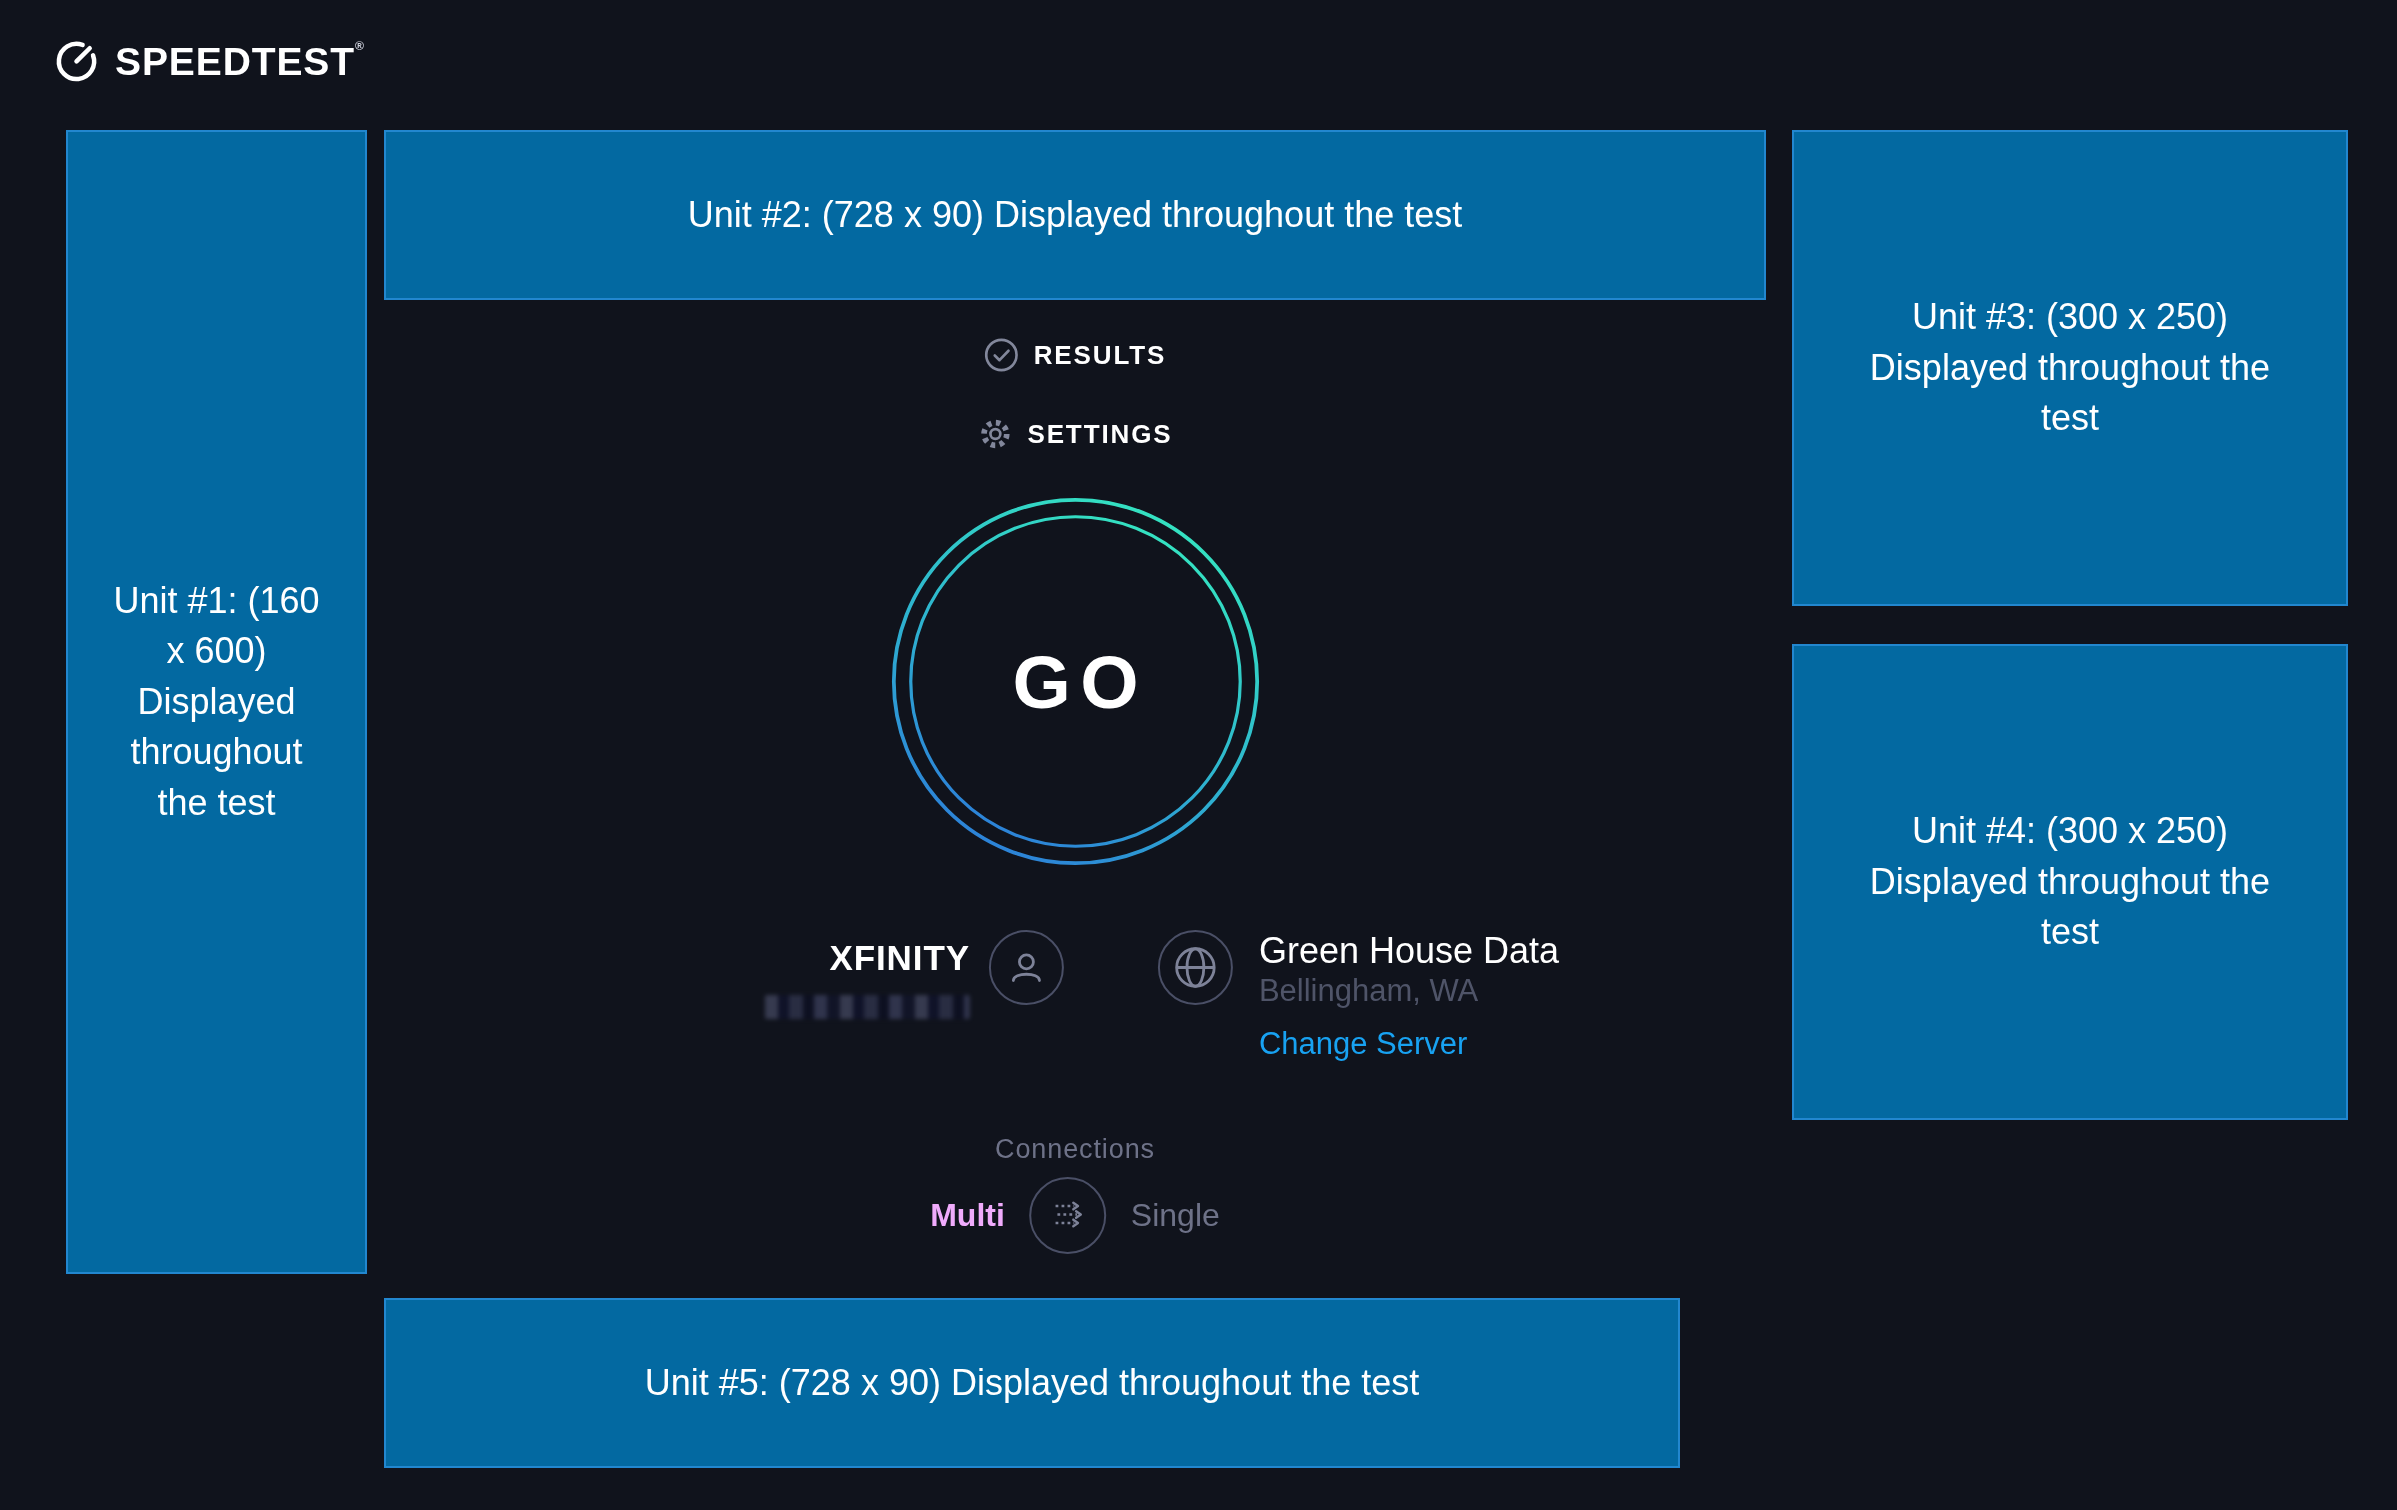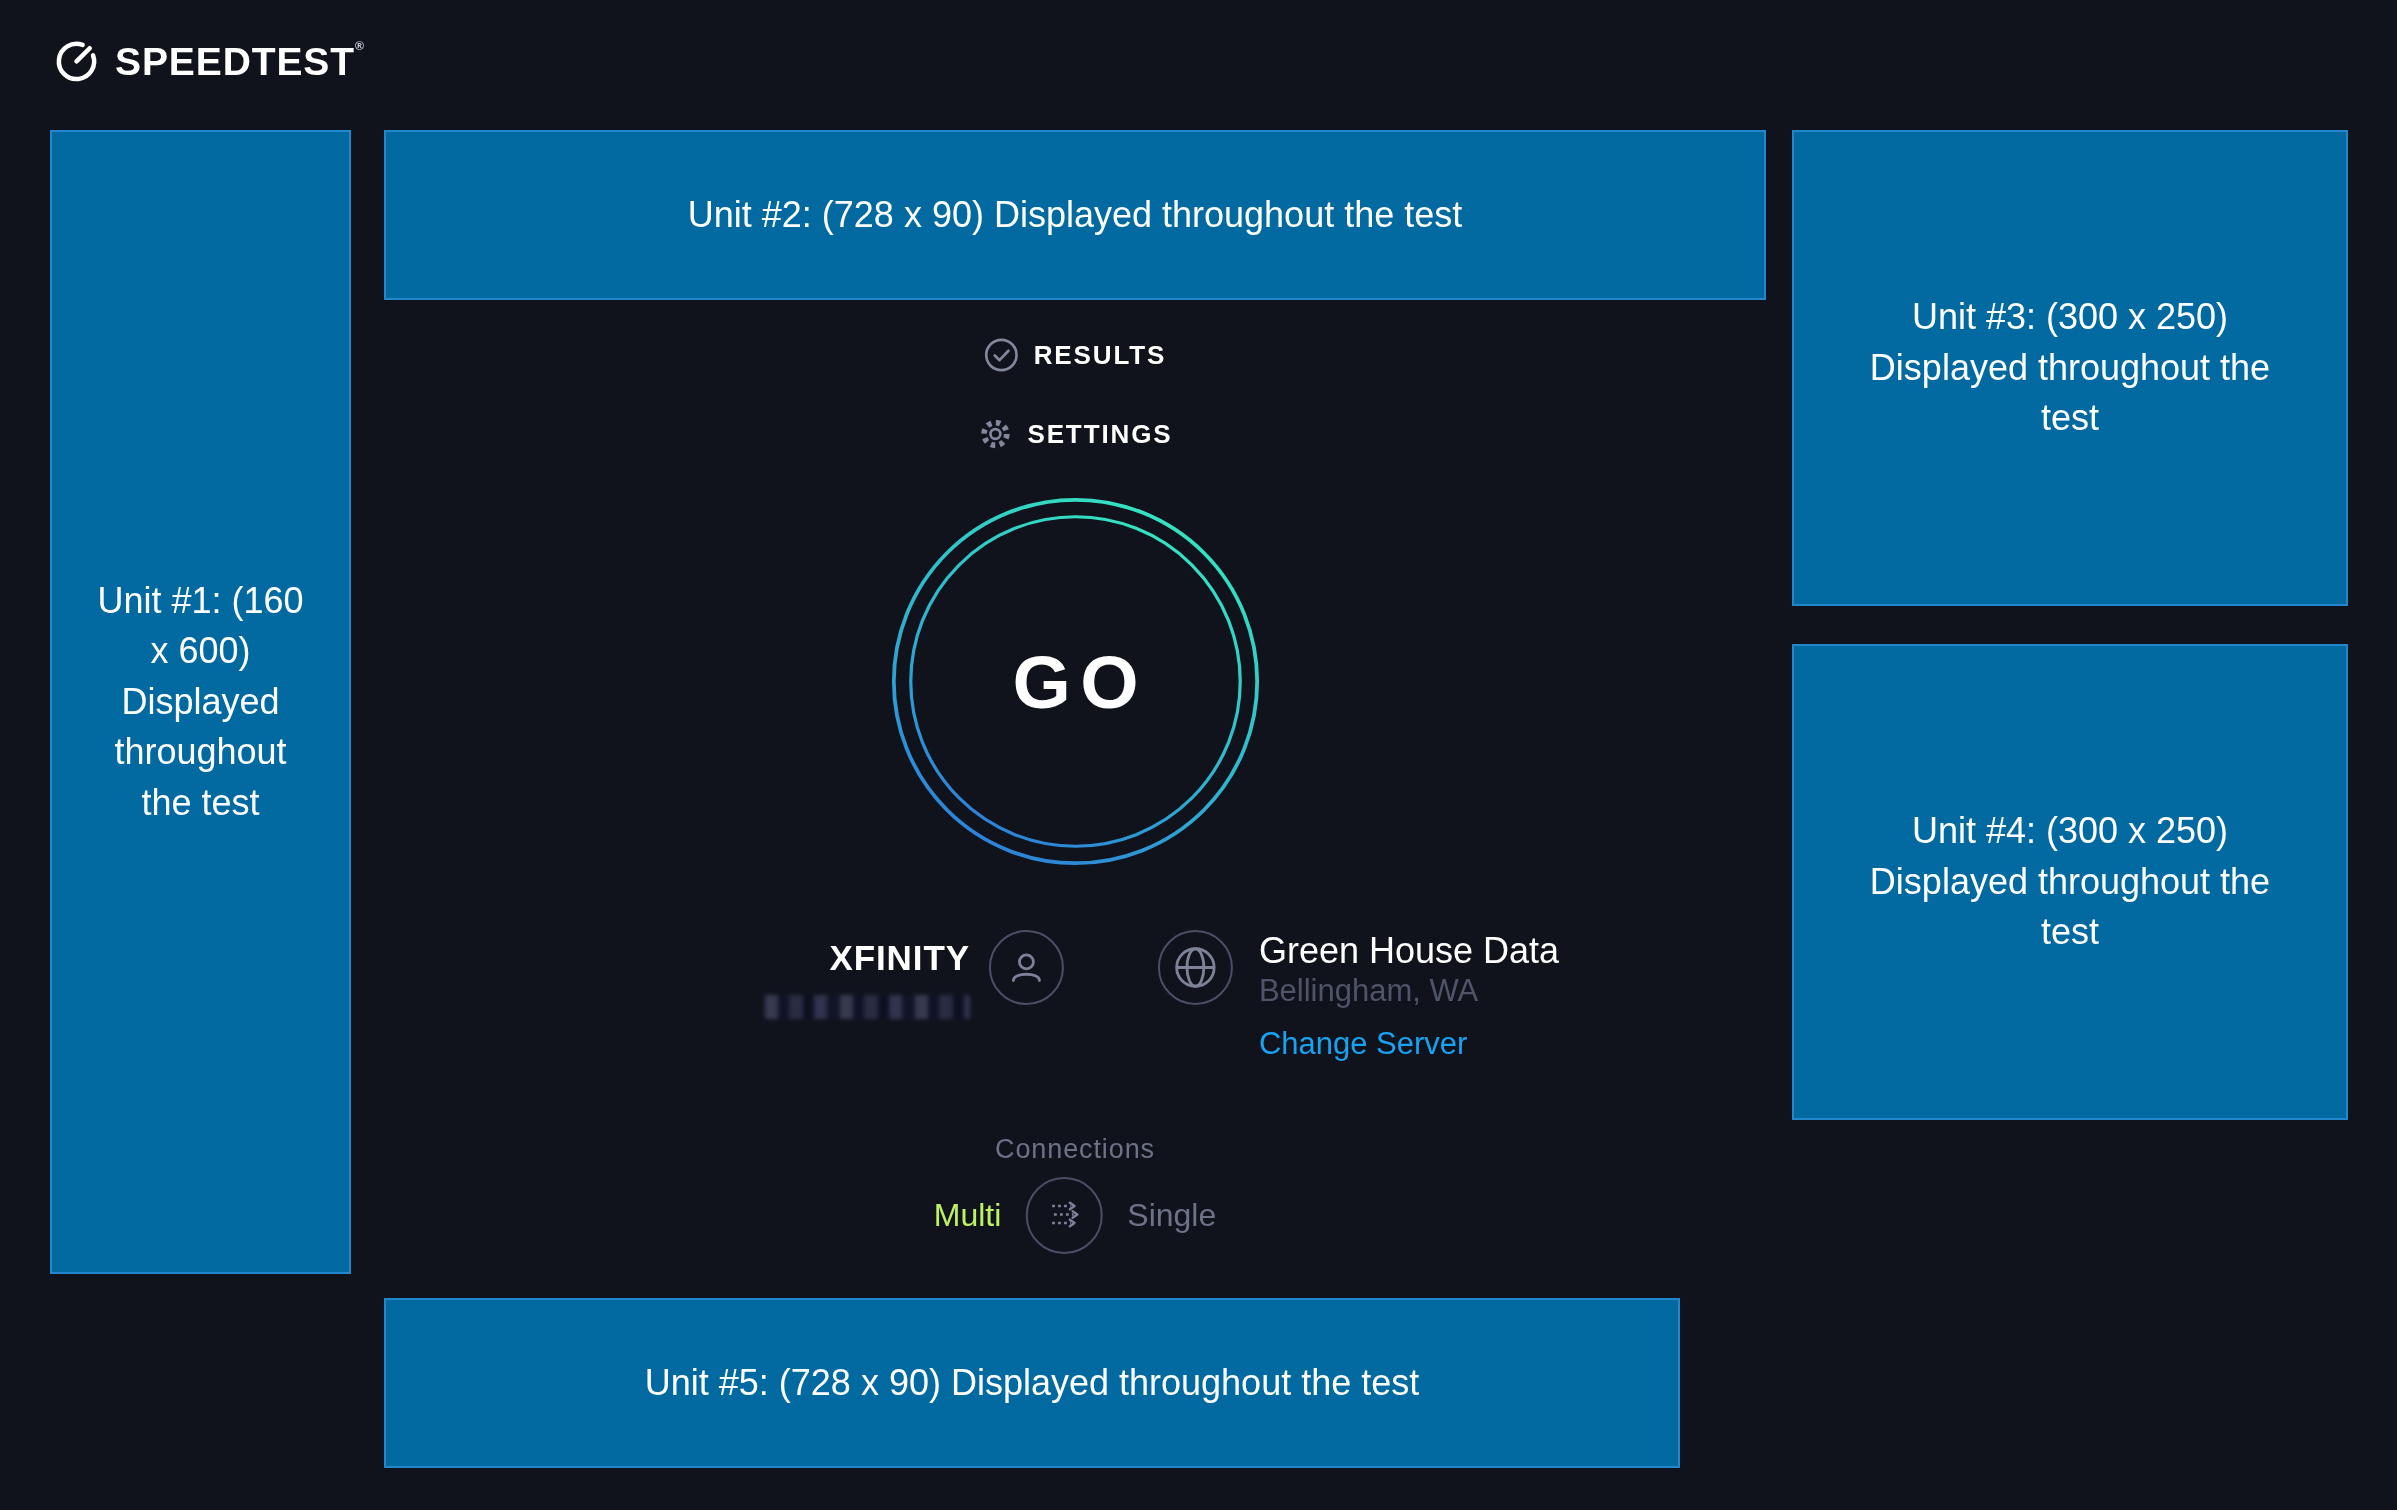--- a/index.html
+++ b/index.html
@@ -29,21 +29,21 @@
 
   
   .ad {
     position:absolute;
     background:#0369a1;
     border:2.8px solid #2287cf;
     display:flex; align-items:center; justify-content:center;
     text-align:center; cursor:pointer;
   }
   .ad-label { color:#fff; font-size:36px; line-height:1.4; }
-  .ad-u1 { left:50px;  top:130px;  width:301px;  height:1144px; }
+  .ad-u1 { left:66px;  top:130px;  width:301px;  height:1144px; }
   .ad-u1 .ad-label { width:217px; }
   .ad-u2 { left:384px; top:130px;  width:1382px; height:170px; }
   .ad-u3 { left:1792px; top:130px; width:556px;  height:476px; }
   .ad-u3 .ad-label { width:414px; }
   .ad-u4 { left:1792px; top:644px; width:556px;  height:476px; }
   .ad-u4 .ad-label { width:414px; }
   .ad-u5 { left:384px; top:1298px; width:1296px; height:170px; }
 
   
   .tabs {
@@ -99,21 +99,21 @@
   
   .conn-label {
     position:absolute; top:1134px; left:1075px; transform:translateX(-50%);
     font-size:27px; color:#6e7288; letter-spacing:0.9px;
   }
   .conn-row {
     position:absolute; top:1177px; left:1075px; transform:translateX(-50%);
     display:flex; align-items:center; gap:24.5px;
   }
   .conn-opt { font-size:32px; cursor:pointer; }
-  .conn-opt.active { color:#bef264; font-weight:400; }
+  .conn-opt.active { color:#f0abfc; font-weight:700; }
   .conn-opt.inactive { color:#6e7288; }
   .conn-toggle {
     width:77px; height:77px; border-radius:50%;
     border:2.8px solid #4a4f66;
     display:flex; align-items:center; justify-content:center;
     cursor:pointer; flex:none;
   }
 </style>
 </head>
 <body>

